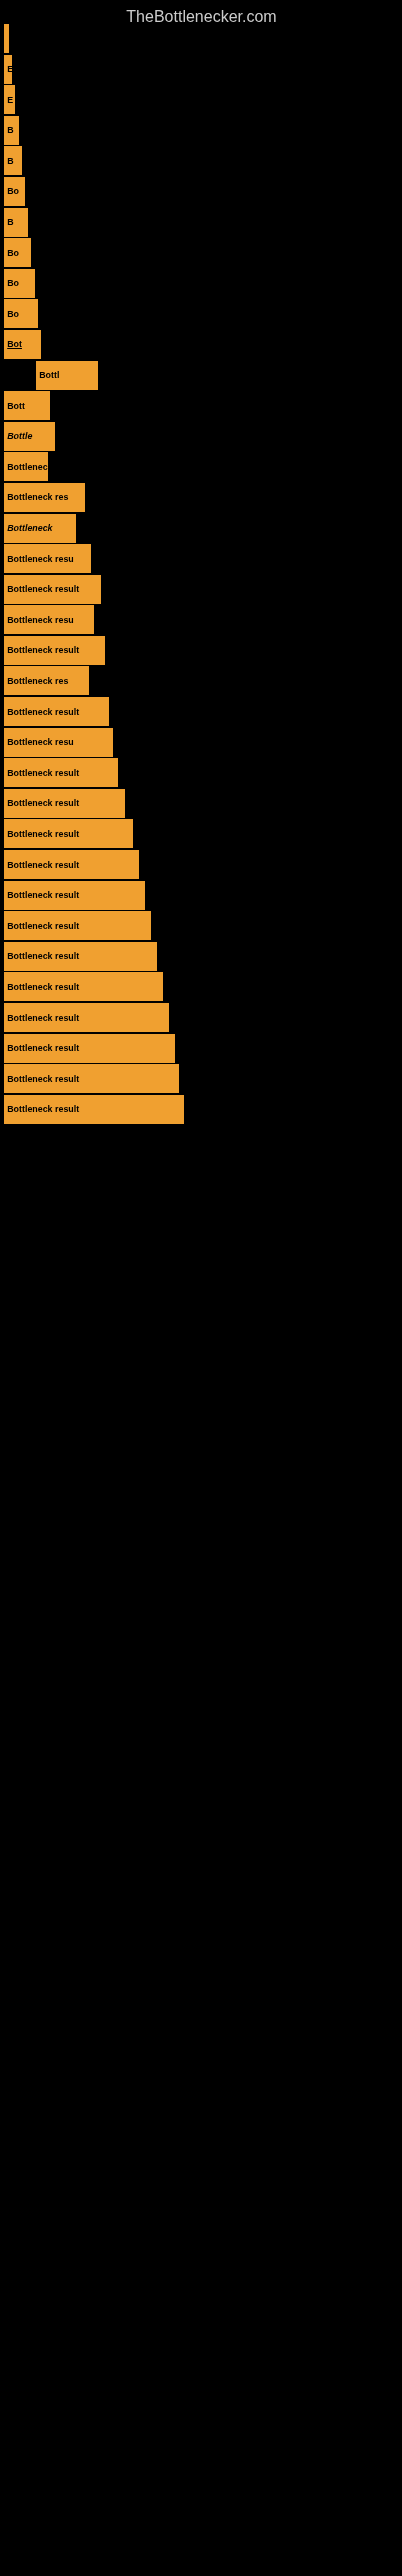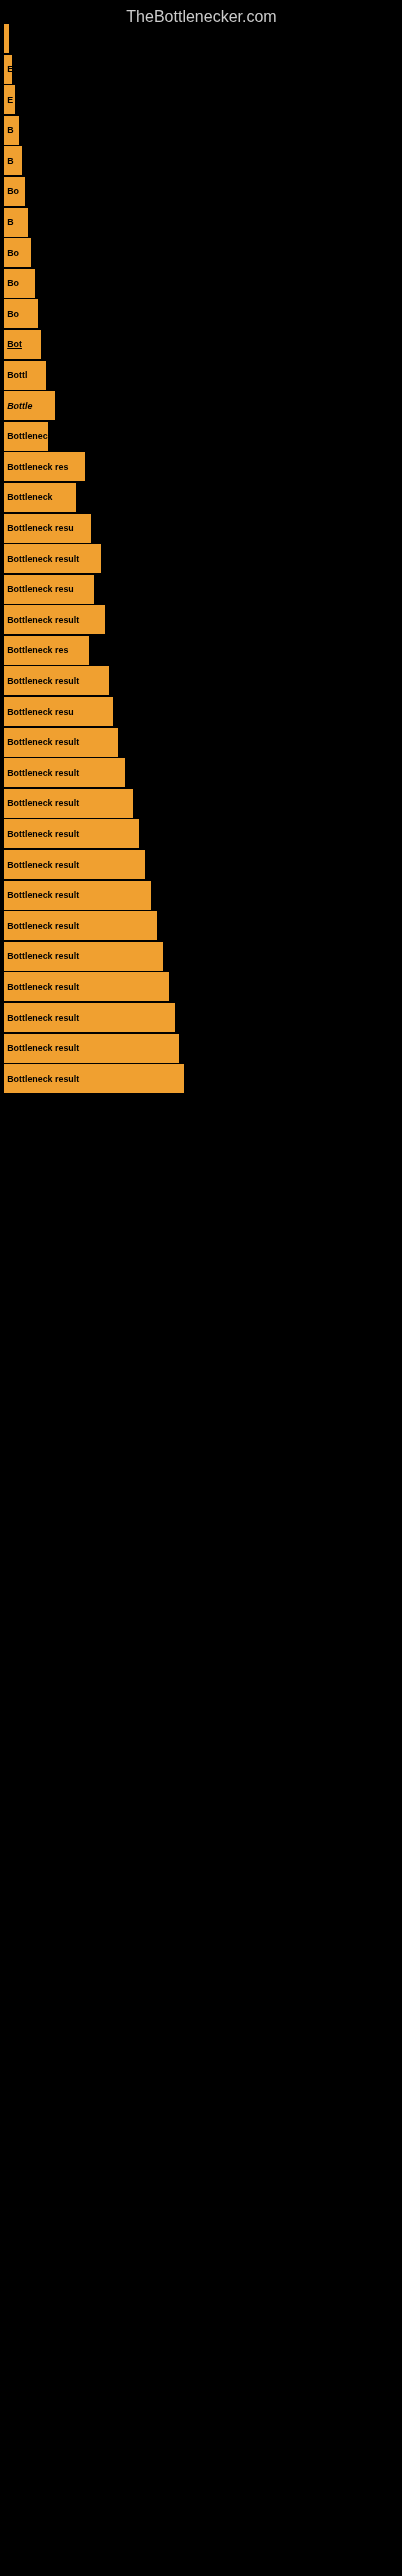--- a/index.html
+++ b/index.html
@@ -111,41 +111,46 @@
       <div class="bar" style="width: 34px;">
         <span class="bar-label">Bo</span>
       </div>
     </div>
     <div class="bar-row">
       <div class="bar" style="width: 37px; text-decoration: underline;">
         <span class="bar-label">Bot</span>
       </div>
     </div>
     <div class="bar-row">
-      <div class="bar" style="width: 42px;">
+      <div class="bar" style="width: 62px; margin-left: 32px;">
         <span class="bar-label">Bottl</span>
+      </div>
+    </div>
+    <div class="bar-row">
+      <div class="bar" style="width: 46px;">
+        <span class="bar-label">Bott</span>
       </div>
     </div>
     <div class="bar-row">
       <div class="bar" style="width: 51px; font-style: italic;">
         <span class="bar-label">Bottle</span>
       </div>
     </div>
     <div class="bar-row">
       <div class="bar" style="width: 44px;">
         <span class="bar-label">Bottlenec</span>
       </div>
     </div>
     <div class="bar-row">
       <div class="bar" style="width: 81px;">
         <span class="bar-label">Bottleneck res</span>
       </div>
     </div>
     <div class="bar-row">
-      <div class="bar" style="width: 72px;">
+      <div class="bar" style="width: 72px; font-style: italic;">
         <span class="bar-label">Bottleneck</span>
       </div>
     </div>
     <div class="bar-row">
       <div class="bar" style="width: 87px;">
         <span class="bar-label">Bottleneck resu</span>
       </div>
     </div>
     <div class="bar-row">
       <div class="bar" style="width: 97px;">

